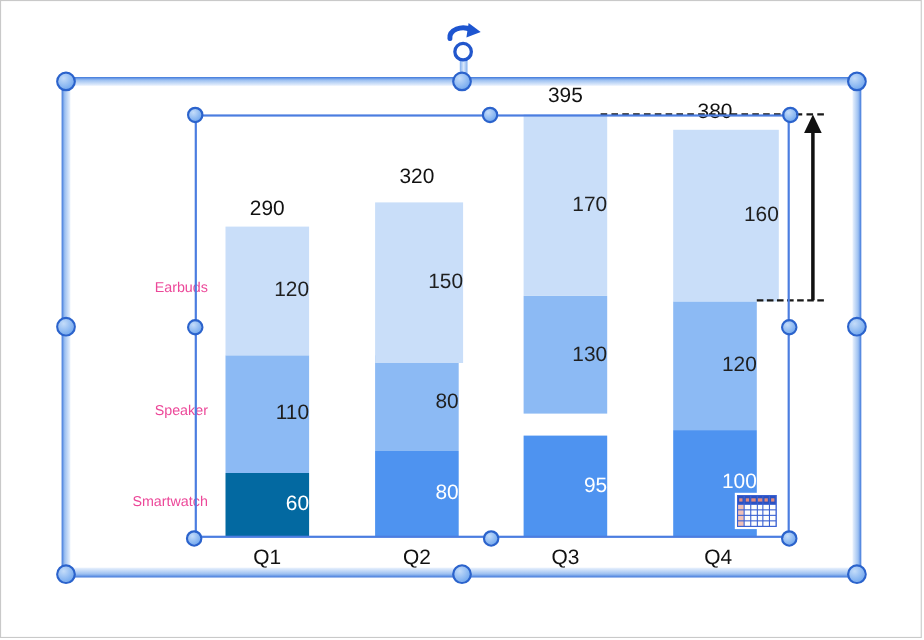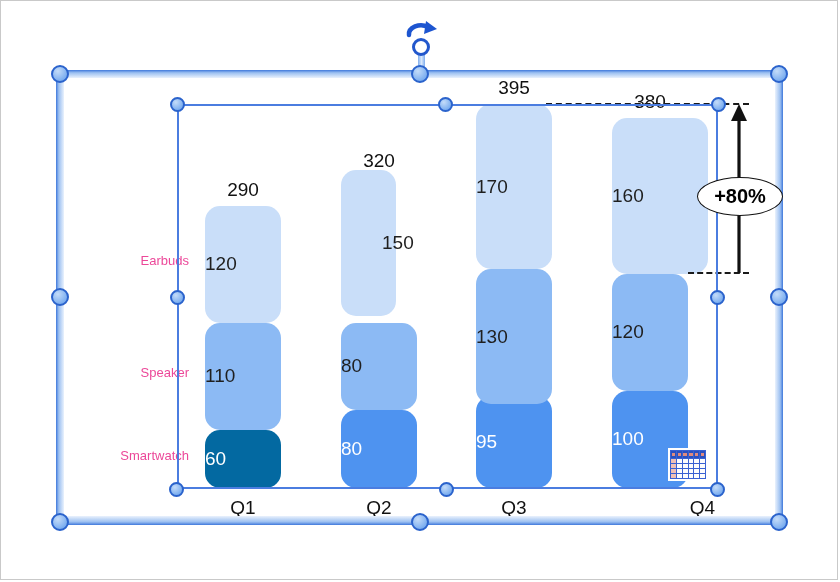--- a/index.html
+++ b/index.html
@@ -4,21 +4,21 @@
 <style>
   html,body{margin:0;padding:0;background:#ffffff;}
   *{box-sizing:border-box;}
   .slide{
     position:relative;width:838px;height:580px;margin:0;
     border:1px solid #c9c9c9;background:#ffffff;overflow:hidden;
     font-family:"Liberation Sans", sans-serif;
   }
   
   #bars-layer .seg{
-    position:absolute;display:flex;align-items:center;justify-content:flex-start;border-radius:15px;
+    position:absolute;display:flex;align-items:center;justify-content:flex-end;
   }
   .seg-label{font-size:19px;color:#1f1f1f;}
   .total-label{
     position:absolute;width:90px;text-align:center;font-size:19px;color:#111;
   }
   .axis-label{
     position:absolute;width:90px;text-align:center;font-size:19px;color:#111;
   }
   .series-label{
     position:absolute;width:158px;text-align:right;font-size:13px;color:#ec4899;
@@ -101,27 +101,27 @@
       </div>
       <div class="seg" style="left: 204px; top: 205px; width: 76px; height: 116.69px; background: rgb(201, 222, 249);">
         <span class="seg-label" style="color: rgb(31, 31, 31);">120</span>
       </div>
       <div class="seg" style="left: 340px; top: 409.207px; width: 76px; height: 77.7931px; background: rgb(78, 147, 240);">
         <span class="seg-label" style="color: rgb(255, 255, 255);">80</span>
       </div>
       <div class="seg" style="left: 340px; top: 321.69px; width: 76px; height: 87.5172px; background: rgb(140, 186, 244);">
         <span class="seg-label" style="color: rgb(31, 31, 31);">80</span>
       </div>
-      <div class="seg" style="left: 340px; top: 169px; width: 55px; height: 145.862px; background: rgb(201, 222, 249); padding-left: 41px;">
+      <div class="seg" style="left: 340px; top: 183px; width: 80px; height: 145.862px; background: rgb(201, 222, 249); padding-left: 41px;">
         <span class="seg-label" style="color: rgb(31, 31, 31);">150</span>
       </div>
       <div class="seg" style="left: 475px; top: 394.621px; width: 76px; height: 92.3793px; background: rgb(78, 147, 240);">
         <span class="seg-label" style="color: rgb(255, 255, 255);">95</span>
       </div>
-      <div class="seg" style="left: 475px; top: 268.207px; width: 76px; height: 135px; background: rgb(140, 186, 244);">
+      <div class="seg" style="left: 475px; top: 268.207px; width: 76px; height: 107px; background: rgb(140, 186, 244);">
         <span class="seg-label" style="color: rgb(31, 31, 31);">130</span>
       </div>
       <div class="seg" style="left: 475px; top: 102.897px; width: 76px; height: 165.31px; background: rgb(201, 222, 249);">
         <span class="seg-label" style="color: rgb(31, 31, 31);">170</span>
       </div>
       <div class="seg" style="left: 611px; top: 389.759px; width: 76px; height: 97.2414px; background: rgb(78, 147, 240);">
         <span class="seg-label" style="color: rgb(255, 255, 255);">100</span>
       </div>
       <div class="seg" style="left: 611px; top: 273.069px; width: 76px; height: 116.69px; background: rgb(140, 186, 244);">
         <span class="seg-label" style="color: rgb(31, 31, 31);">120</span>
@@ -133,21 +133,21 @@
   <div id="totals-layer">
       <div class="total-label" style="left: 197px; top: 178px;">290</div>
       <div class="total-label" style="left: 333px; top: 148.828px;">320</div>
       <div class="total-label" style="left: 468px; top: 75.8966px;">395</div>
       <div class="total-label" style="left: 604px; top: 90.4828px;">380</div>
     </div>
   <div id="axis-layer">
       <div class="axis-label" style="left: 197px; top: 496px;">Q1</div>
       <div class="axis-label" style="left: 333px; top: 496px;">Q2</div>
       <div class="axis-label" style="left: 468px; top: 496px;">Q3</div>
-      <div class="axis-label" style="left: 624px; top: 496px; text-align: right;">Q4</div>
+      <div class="axis-label" style="left: 607px; top: 496px;">Q4</div>
     </div>
 
   <div class="dash" style="left:545px;top:102px;width:203px;"></div>
   <div class="dash" style="left:687px;top:271px;width:61px;"></div>
   <svg class="growth-arrow" width="28" height="178" viewBox="0 0 28 178">
     <line x1="13" y1="172" x2="13" y2="15" stroke="#111" stroke-width="3.2"></line>
     <polygon points="13,3 5,20 21,20" fill="#111"></polygon>
   </svg>
 
   <div class="inner-select"></div>
@@ -157,23 +157,20 @@
   <div class="band band-left"></div>
   <div class="band band-right"></div>
 
   <div class="rot-stem"></div>
   <div class="rot-circle"></div>
   <svg class="rot-arrow" width="34" height="18" viewBox="0 0 34 18">
     <path d="M5 14 A 12 9 0 0 1 24 6" fill="none" stroke="#1d55d0" stroke-width="4.5" stroke-linecap="round"></path>
     <polygon points="22,0 33,8 20,13" fill="#1d55d0"></polygon>
   </svg>
 
-  <div class="growth-ellipse">
-    <span>+80%</span>
-  </div>
 
   <div id="handles-layer">
       <div class="handle outer" style="left: 50px; top: 64px;"></div>
       <div class="handle outer" style="left: 410px; top: 64px;"></div>
       <div class="handle outer" style="left: 769px; top: 64px;"></div>
       <div class="handle outer" style="left: 50px; top: 287px;"></div>
       <div class="handle outer" style="left: 769px; top: 287px;"></div>
       <div class="handle outer" style="left: 50px; top: 512px;"></div>
       <div class="handle outer" style="left: 410px; top: 512px;"></div>
       <div class="handle outer" style="left: 769px; top: 512px;"></div>

